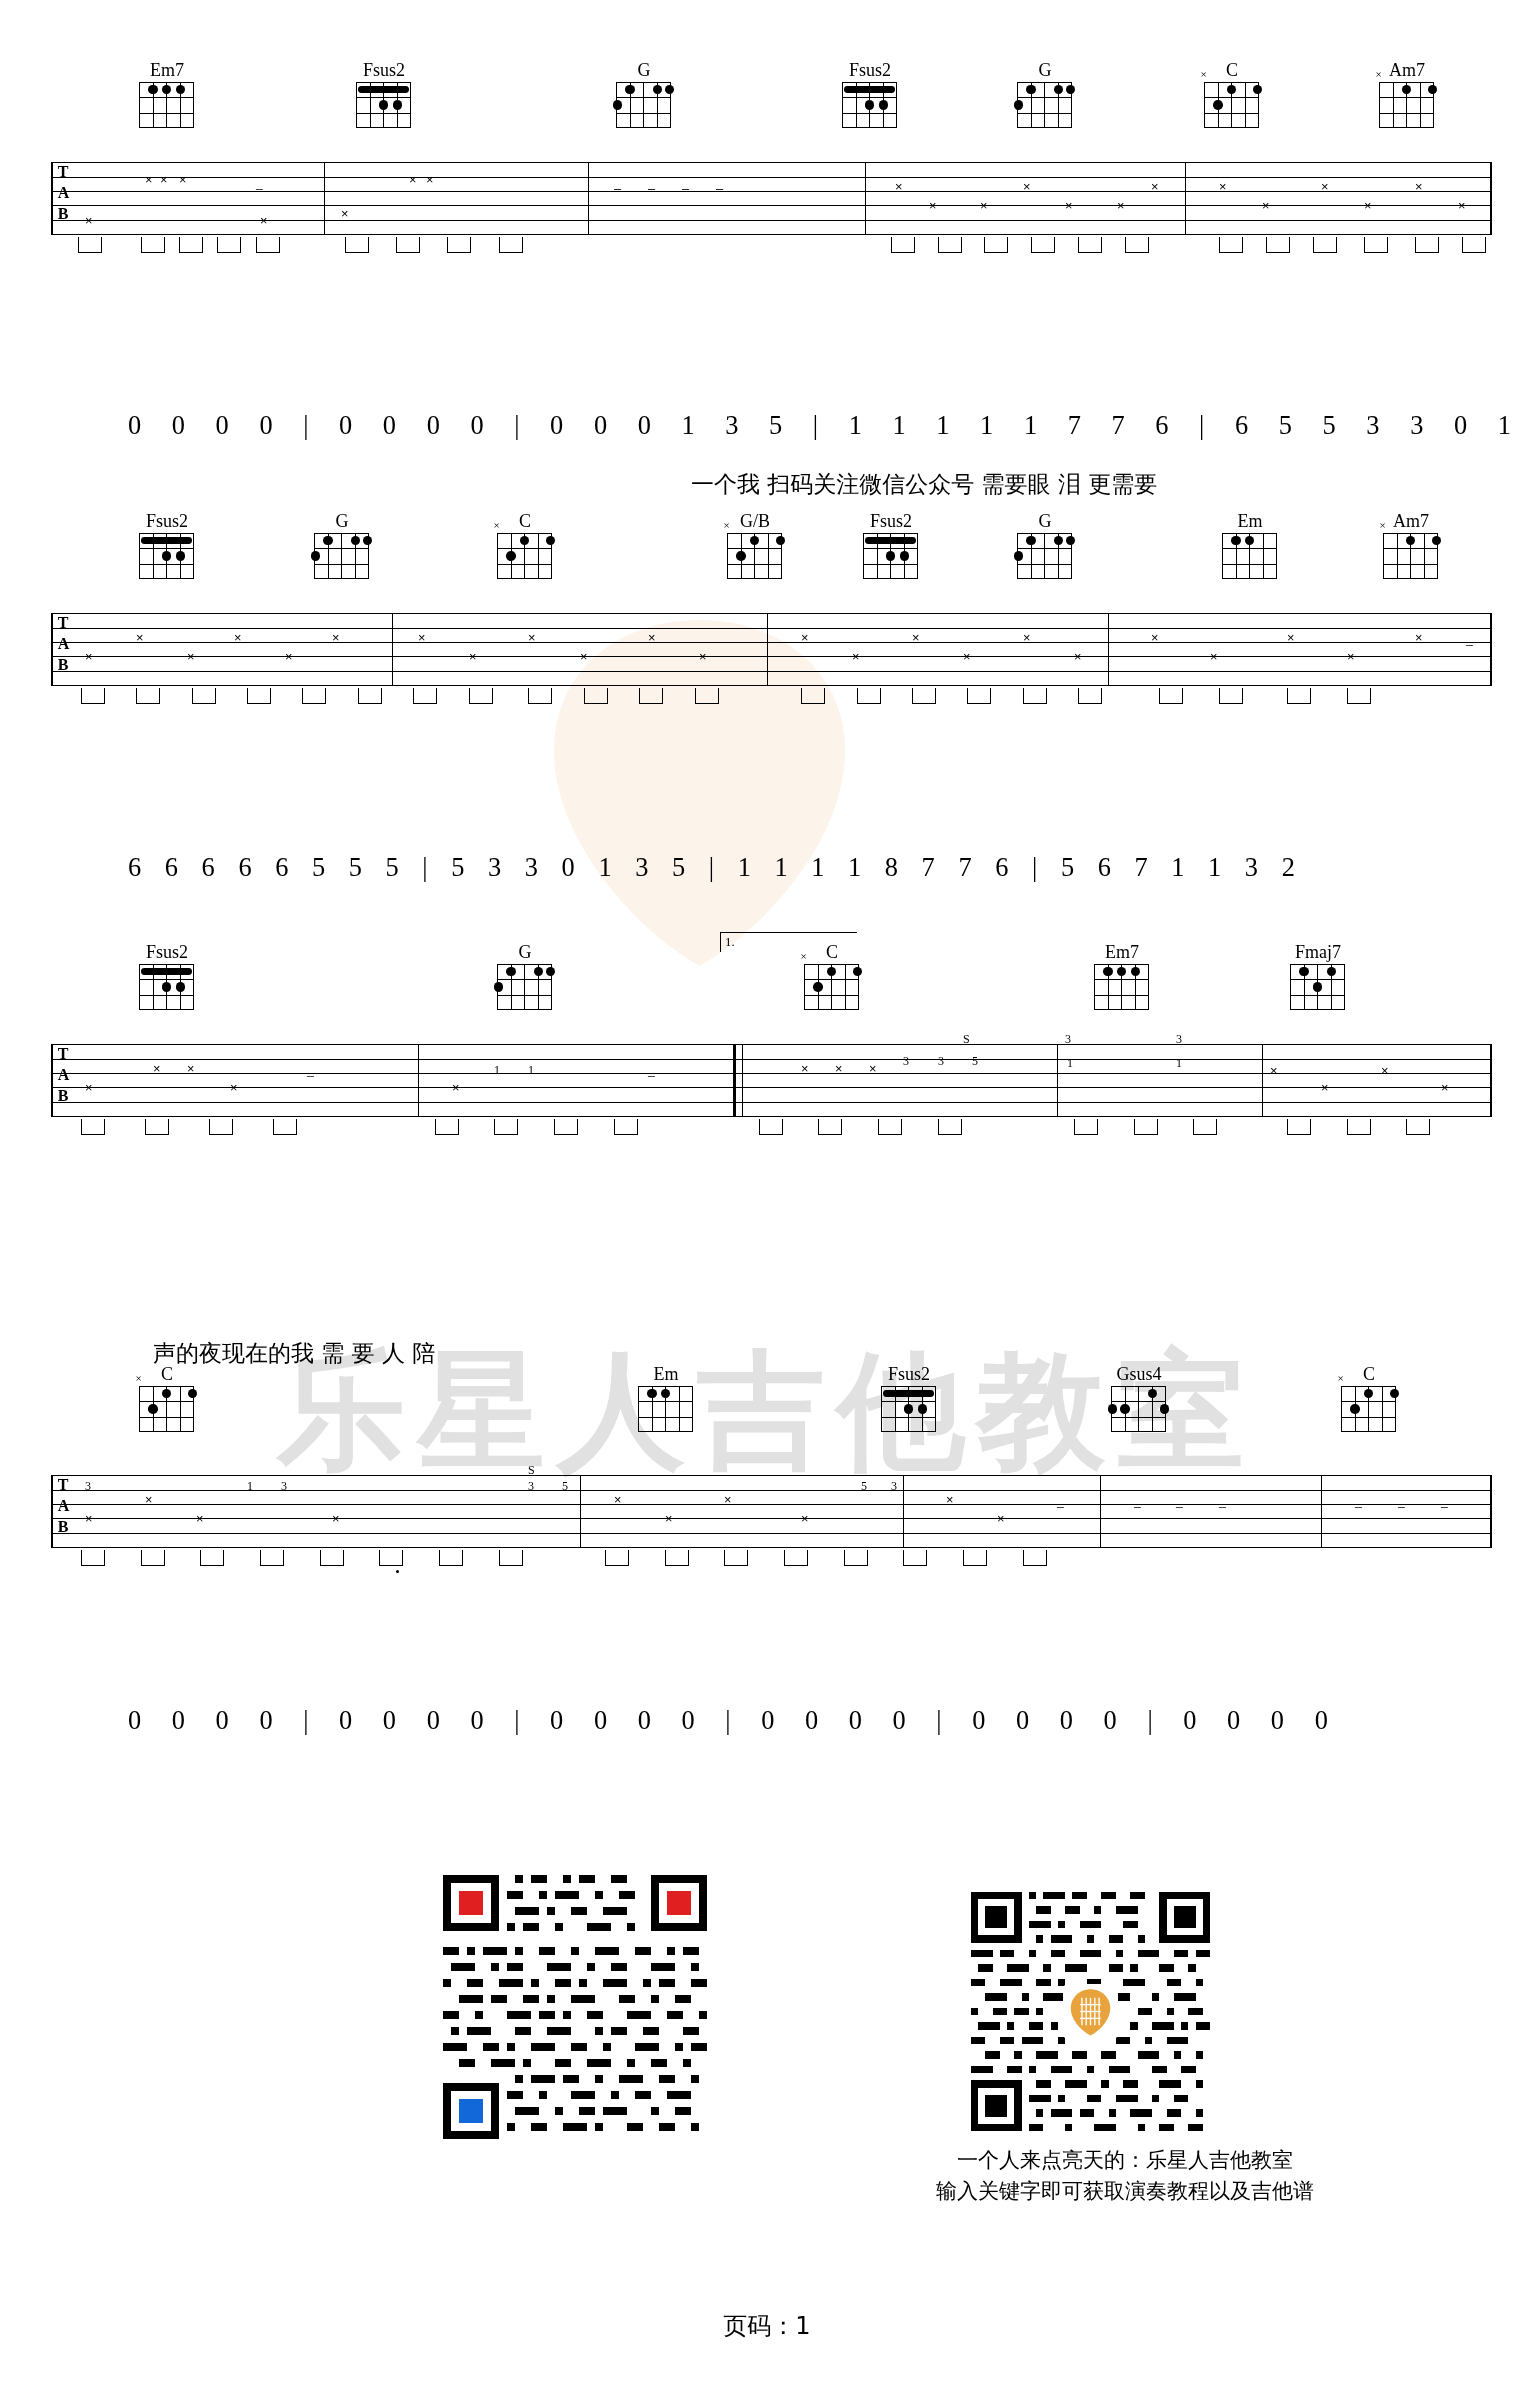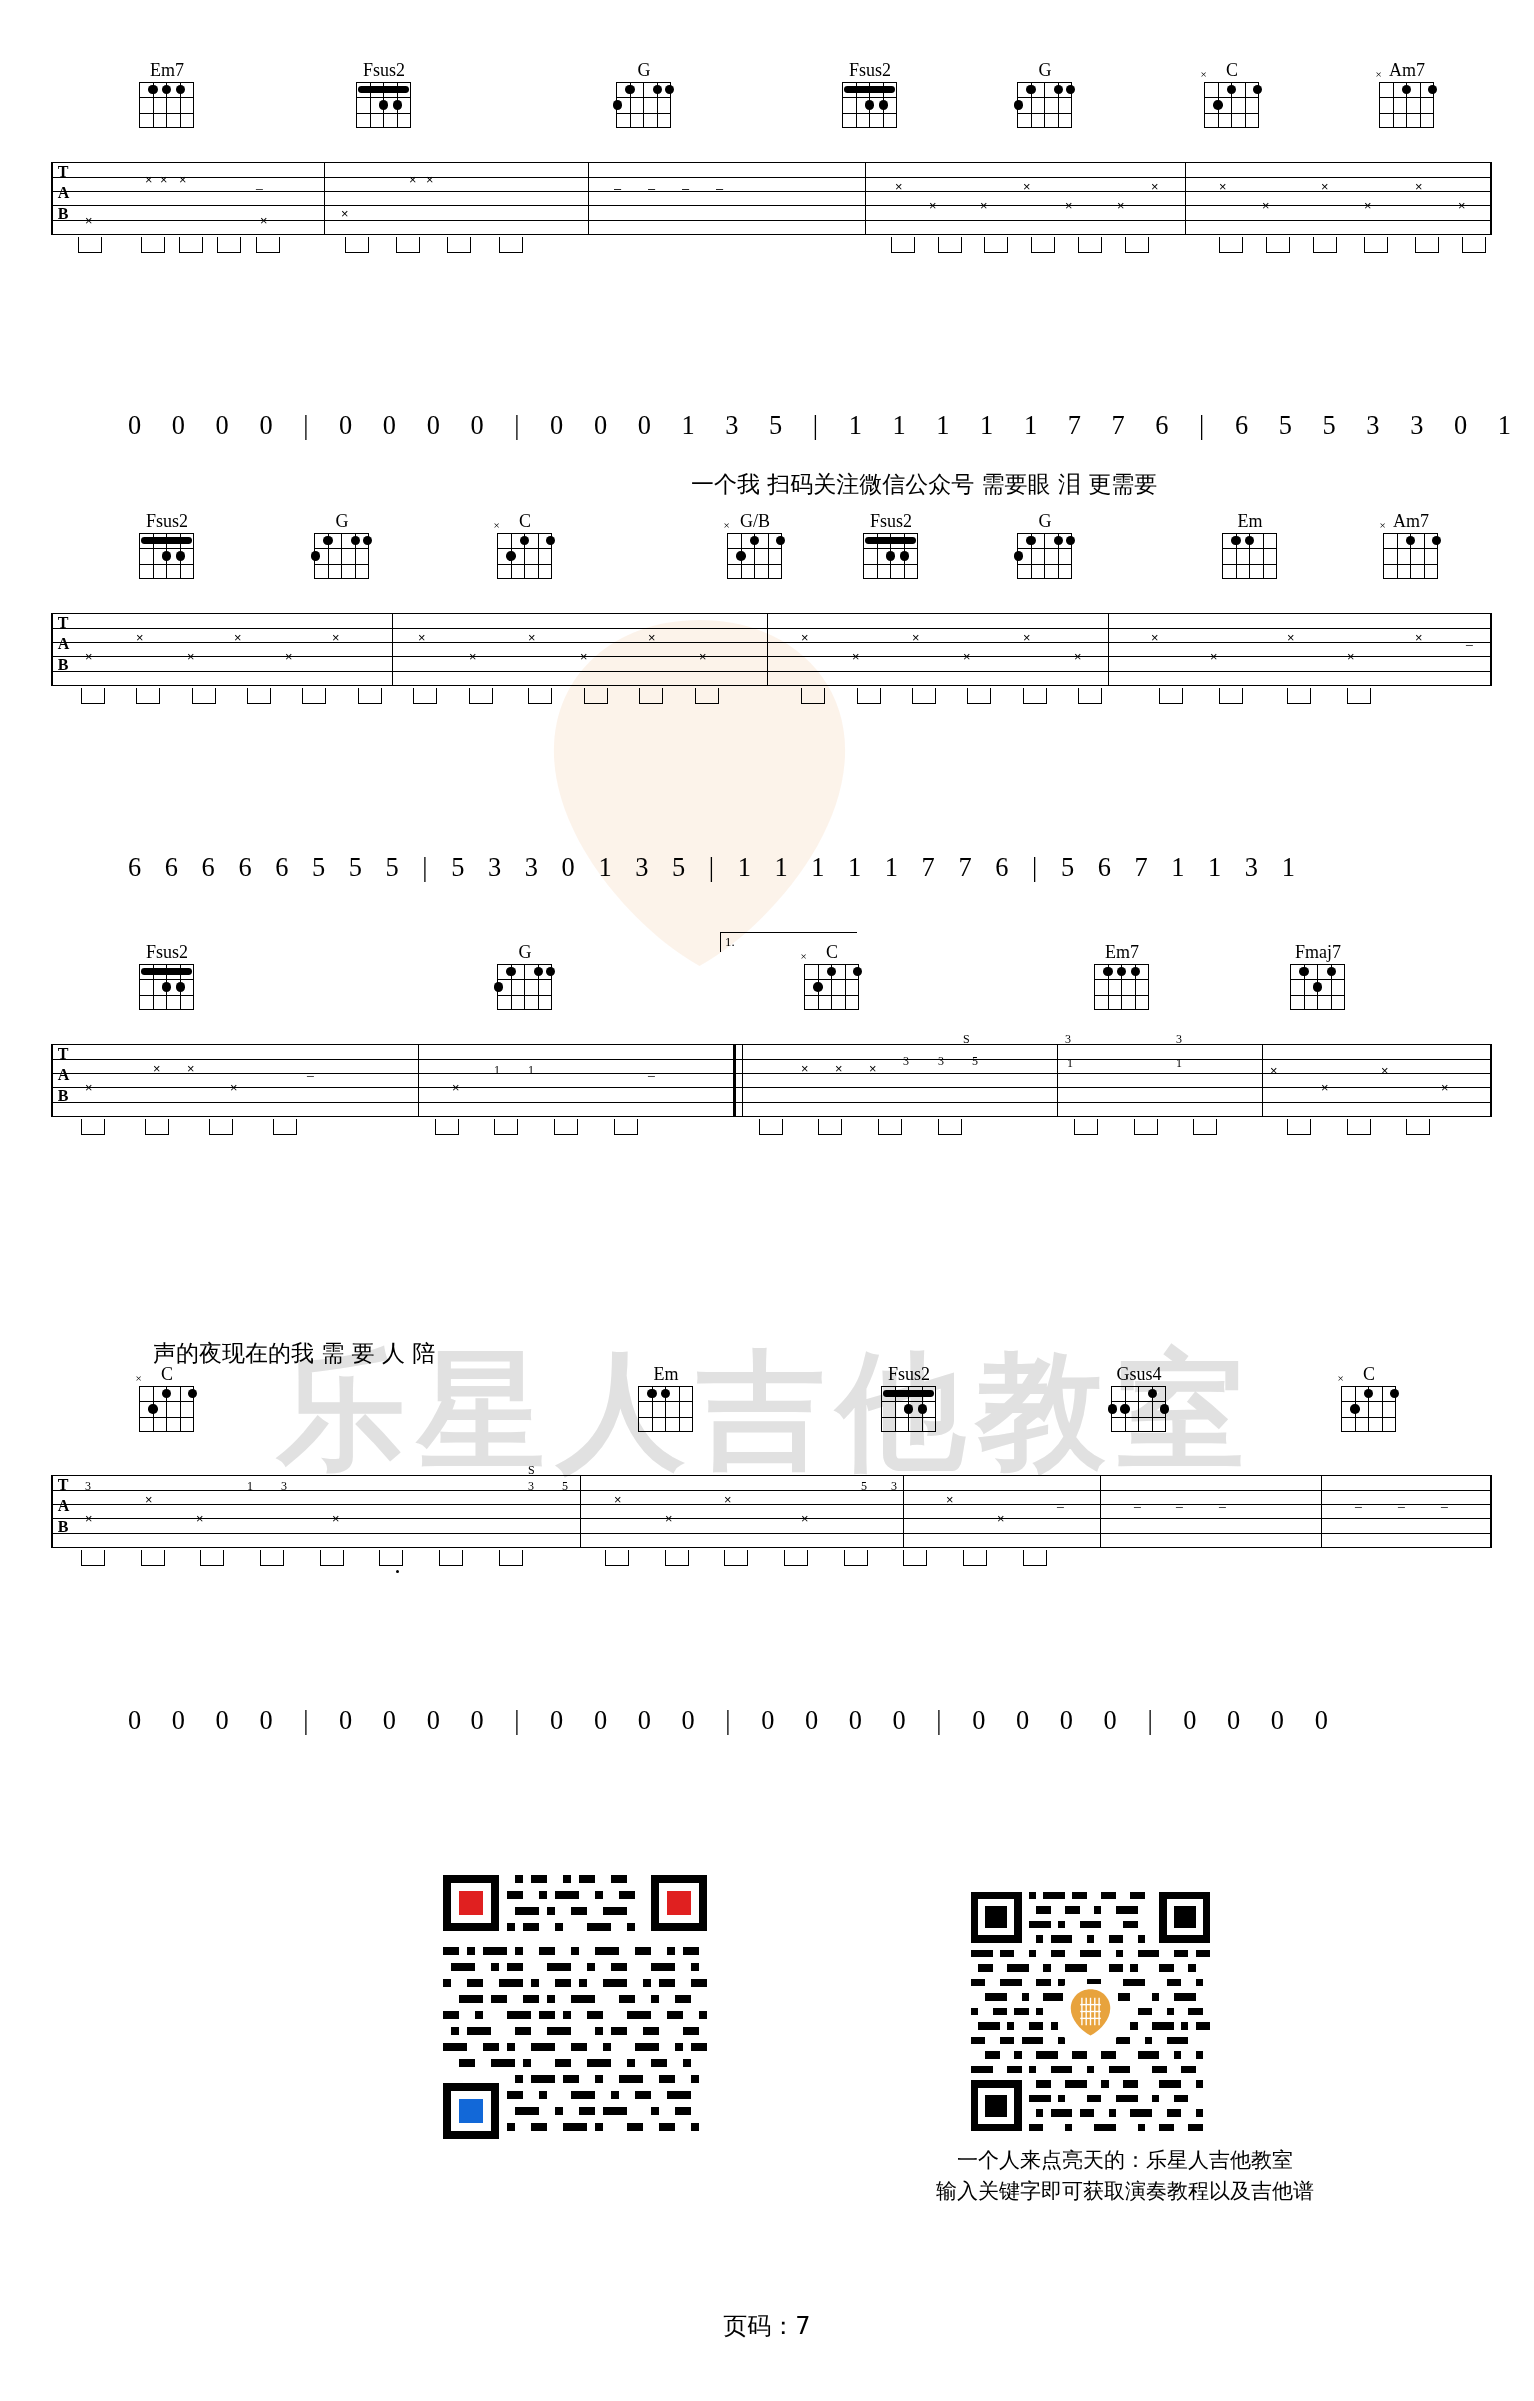--- a/index.html
+++ b/index.html
@@ -425,21 +425,21 @@
     <div class="rhythm" style="left:916px;top:75px;"></div>
     <div class="rhythm" style="left:972px;top:75px;"></div>
     <div class="rhythm" style="left:1027px;top:75px;"></div>
     <div class="rhythm" style="left:1108px;top:75px;"></div>
     <div class="rhythm" style="left:1168px;top:75px;"></div>
     <div class="rhythm" style="left:1236px;top:75px;"></div>
     <div class="rhythm" style="left:1296px;top:75px;"></div>
   </div>
 
   <div class="melodyrow" style="top:341px;">
-    <div class="mnote" style="left:128px;top:0;letter-spacing:8.5px;">6 6 6 6 6 5 5 5 | 5 3 3  0 1 3 5 | 1 1 1 1 1 7 7 6 | 5 6 7 1 1  3 1</div>
+    <div class="mnote" style="left:128px;top:0;letter-spacing:8.5px;">6 6 6 6 6 5 5 5 | 5 3 3  0 1 3 5 | 1 1 1 1 8 7 7 6 | 5 6 7 1 1  3 2</div>
   </div>
 </div>
 
 <div class="system" style="top:942px;height:460px;">
 
   <div class="chordrow">
     <div class="chord" style="left:128px;">
       <div class="cname">Fsus2</div>
       <div class="grid">
         <div class="gbox"></div>
@@ -1015,14 +1015,14 @@
             <line x1="20" y1="32" x2="44" y2="32"></line>
           <line x1="20" y1="40" x2="44" y2="40"></line>
         </g>
       </svg>
     </div>
   </div>
   <div class="qrcap">一个人来点亮天的：乐星人吉他教室
 输入关键字即可获取演奏教程以及吉他谱</div>
 </div>
 
-<div class="pagenum" style="top:2310px;">页码：7</div>
+<div class="pagenum" style="top:2310px;">页码：1</div>
 
 
 </body></html>

